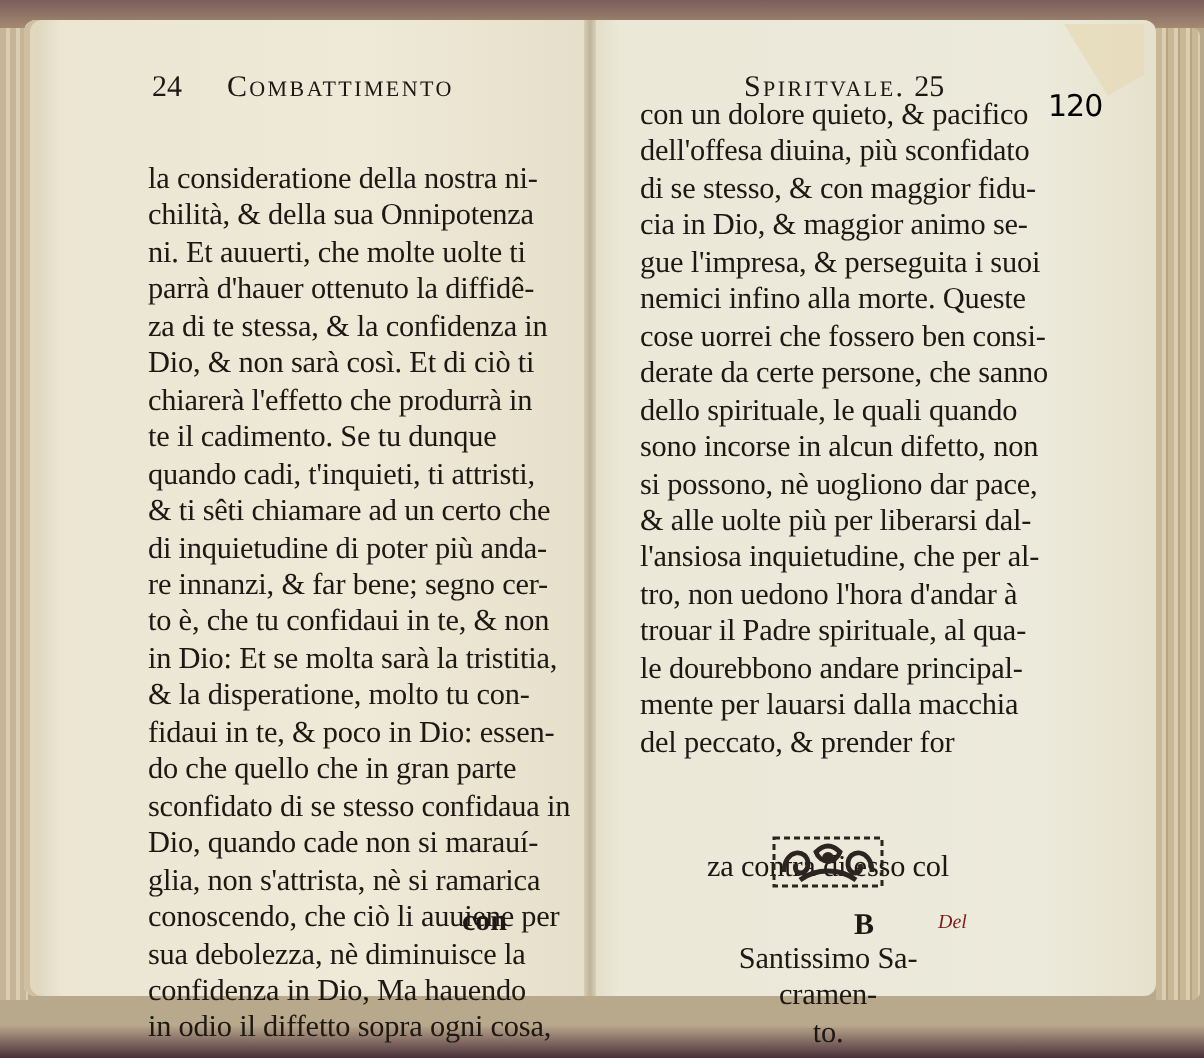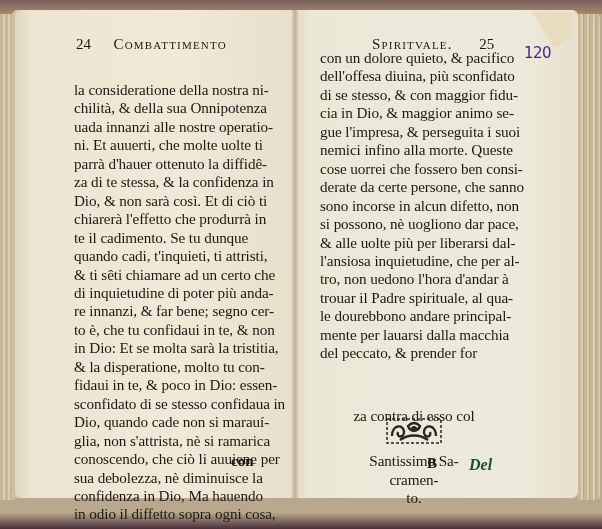--- a/index.html
+++ b/index.html
@@ -39,24 +39,24 @@
   }
   .text-block { position:absolute; color:#1d1814; font-size:15.2px; line-height:18.45px; letter-spacing:-0.1px; }
   .line { white-space:pre; display:block; }
   .header { position:absolute; color:#1d1814; font-size:13px; letter-spacing:1.2px;text-align:center; }
   .header .num { font-size:15px; letter-spacing:0; }
   .sc { font-variant:small-caps; font-size:15px; }
   .left-text { left:74px; top:49px; width:212px;margin-top:32px; }
   .right-text { left:320px; top:49px; width:212px; }
   .center-line { text-align:center; }
   .catchword-left { position:absolute; left:231px; top:453px; font-size:15px; font-weight:bold; color:#1d1814; }
-  .handnote { position:absolute; left:524px; top:44px; color:#4c1d95; font-family:"DejaVu Sans", sans-serif; font-size:15px; letter-spacing:-0.5px; }
+  .handnote { position:absolute; left:524px; top:44px; color:#000000; font-family:"DejaVu Sans", sans-serif; font-size:15px; letter-spacing:-0.5px; }
   .ornament { position:absolute; left:386px; top:418px; width:56px; height:26px; }
   .signature { position:absolute; left:427px; top:455px; font-size:15px; color:#1d1814; font-weight:bold; }
-  .catchword-right { position:absolute; left:469px; top:456px; font-size:16px; color:#14532d; font-style:italic; font-weight:bold; }
+  .catchword-right { position:absolute; left:469px; top:456px; font-size:10px; color:#7f1d1d; font-style:italic; font-weight:normal; }
 </style>
 </head>
 <body>
 
 <div class="ribbon"></div>
 <div class="ribbon-bottom"></div>
 <div class="edge-left"></div>
 <div class="edge-right"></div>
 
 <div class="page page-left"></div>
@@ -65,60 +65,61 @@
 <div class="corner-fold"></div>
 
 <div class="header" style="left:76px; top:36px;">
   <span class="num">24</span>
   <span class="sc" style="margin-left:18px;">Combattimento</span>
 </div>
 
 <div class="text-block left-text">
   <span class="line">la consideratione della nostra ni-</span>
   <span class="line">chilità, &amp; della sua Onnipotenza</span>
-  <span class="line">uada innanzi alle nostre operatio-</span>
   <span class="line">ni. Et auuerti, che molte uolte ti</span>
   <span class="line">parrà d'hauer ottenuto la diffidê-</span>
   <span class="line">za di te stessa, &amp; la confidenza in</span>
   <span class="line">Dio, &amp; non sarà così. Et di ciò ti</span>
   <span class="line">chiarerà l'effetto che produrrà in</span>
   <span class="line">te il cadimento. Se tu dunque</span>
   <span class="line">quando cadi, t'inquieti, ti attristi,</span>
   <span class="line">&amp; ti sêti chiamare ad un certo che</span>
   <span class="line">di inquietudine di poter più anda-</span>
   <span class="line">re innanzi, &amp; far bene; segno cer-</span>
   <span class="line">to è, che tu confidaui in te, &amp; non</span>
   <span class="line">in Dio: Et se molta sarà la tristitia,</span>
   <span class="line">&amp; la disperatione, molto tu con-</span>
   <span class="line">fidaui in te, &amp; poco in Dio: essen-</span>
+  <span class="line">do che quello che in gran parte</span>
   <span class="line">sconfidato di se stesso confidaua in</span>
   <span class="line">Dio, quando cade non si marauí-</span>
   <span class="line">glia, non s'attrista, nè si ramarica</span>
   <span class="line">conoscendo, che ciò li auuiene per</span>
   <span class="line">sua debolezza, nè diminuisce la</span>
   <span class="line">confidenza in Dio, Ma hauendo</span>
   <span class="line">in odio il diffetto sopra ogni cosa,</span>
 </div>
 <div class="catchword-left">con</div>
 
 <div class="header" style="left:372px; top:36px;">
   <span class="sc">Spiritvale.</span>
-  <span class="num" style="margin-left:22px;">25</span>
+  <span class="num" style="">25</span>
 </div>
 <div class="handnote">120</div>
 
 <div class="text-block right-text">
   <span class="line">con un dolore quieto, &amp; pacifico</span>
   <span class="line">dell'offesa diuina, più sconfidato</span>
   <span class="line">di se stesso, &amp; con maggior fidu-</span>
   <span class="line">cia in Dio, &amp; maggior animo se-</span>
   <span class="line">gue l'impresa, &amp; perseguita i suoi</span>
   <span class="line">nemici infino alla morte. Queste</span>
   <span class="line">cose uorrei che fossero ben consi-</span>
   <span class="line">derate da certe persone, che sanno</span>
+  <span class="line">dello spirituale, le quali quando</span>
   <span class="line">sono incorse in alcun difetto, non</span>
   <span class="line">si possono, nè uogliono dar pace,</span>
   <span class="line">&amp; alle uolte più per liberarsi dal-</span>
   <span class="line">l'ansiosa inquietudine, che per al-</span>
   <span class="line">tro, non uedono l'hora d'andar à</span>
   <span class="line">trouar il Padre spirituale, al qua-</span>
   <span class="line">le dourebbono andare principal-</span>
   <span class="line">mente per lauarsi dalla macchia</span>
   <span class="line">del peccato, &amp; prender for</span>
   <span class="line center-line" style="padding-right:24px;margin-top:44px;">za contra di esso col</span>

